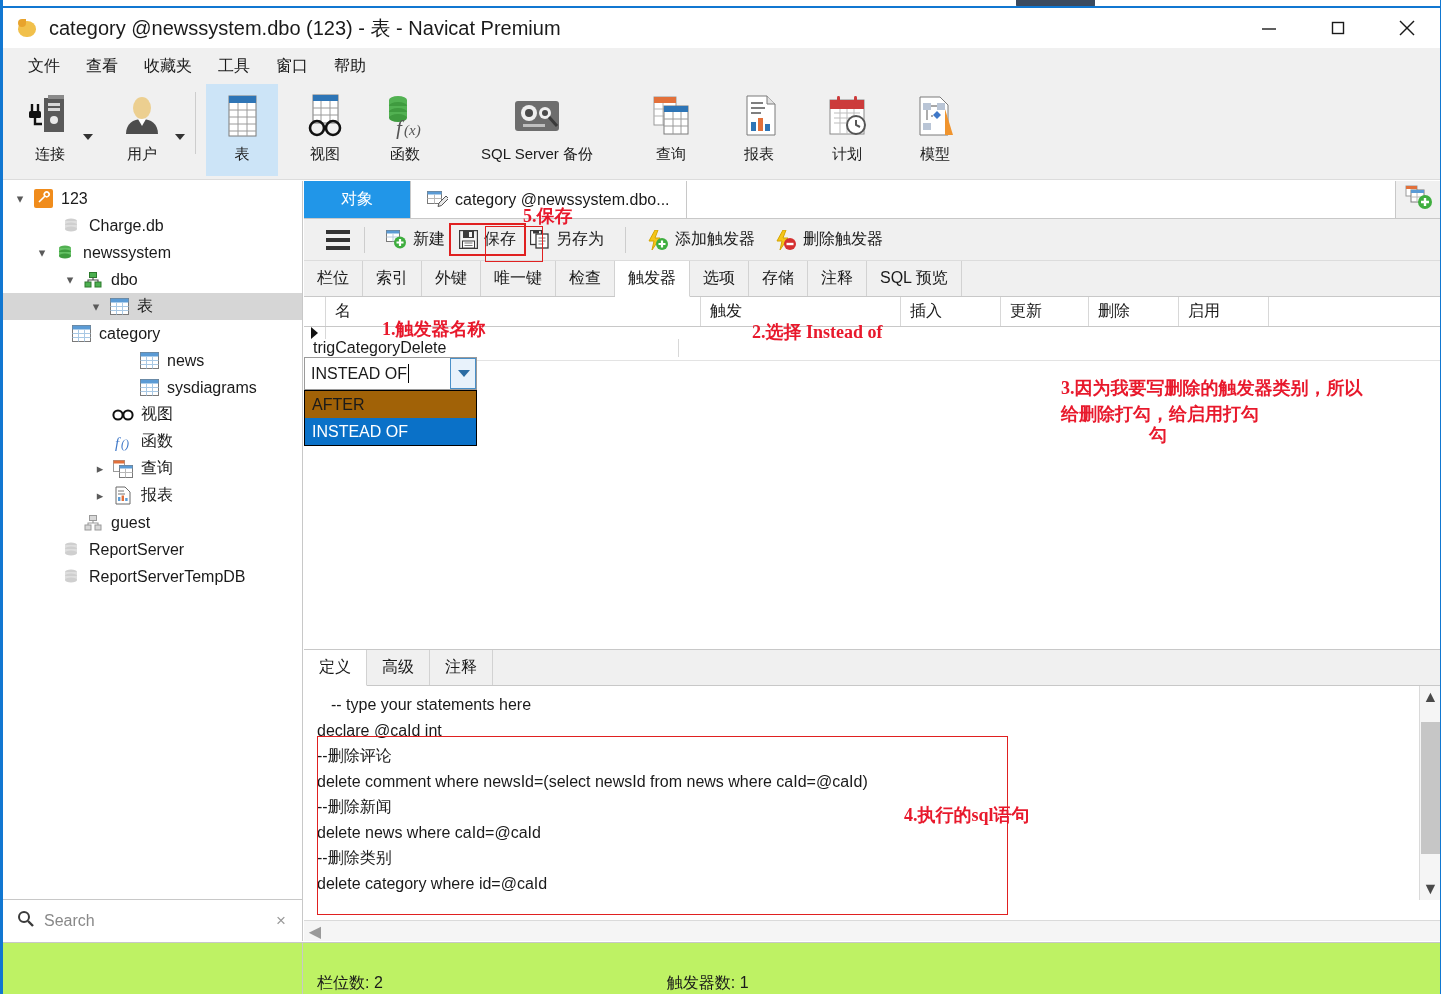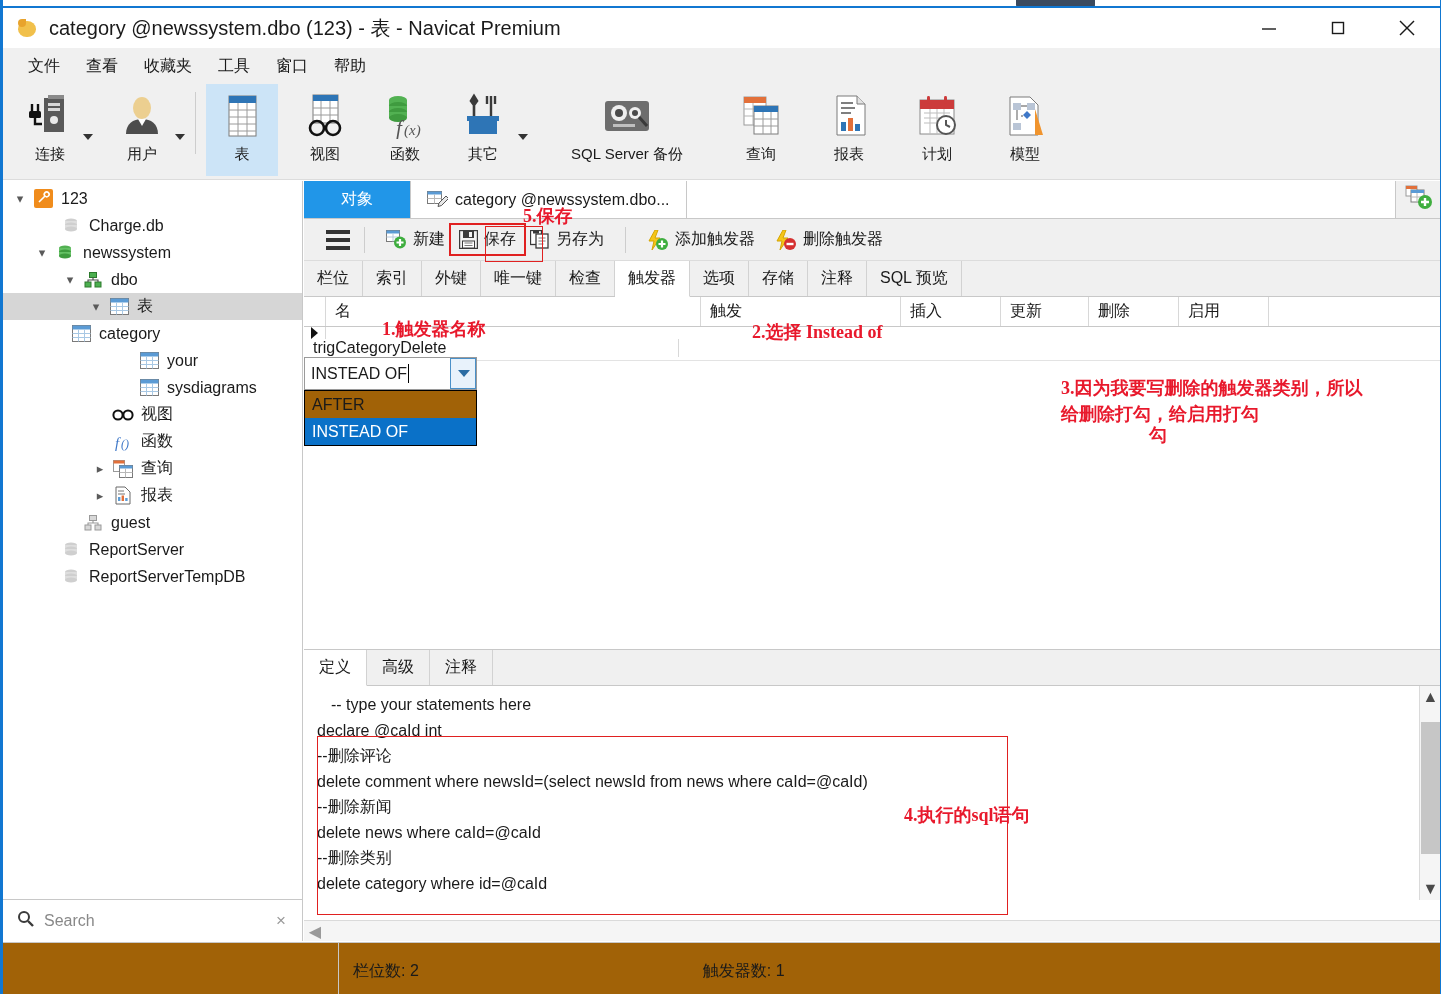--- a/index.html
+++ b/index.html
@@ -237,21 +237,21 @@
   .vsthumb { position:absolute; left: 1px; right: 1px; top: 36px; height: 132px; background:#c6c6c6; }
   .hscroll {
     position: absolute; left: 0; bottom: 0; width: 1137px; height: 21px;
     background: #f5f5f5; border-top: 1px solid #dadada; display:flex; align-items:center;
   }
   .hsarrow { width: 22px; display:flex; align-items:center; justify-content:center; color:#9a9a9a; }
 
   
   .statusbar {
     position: absolute; left: 0; bottom: 0; width: 1438px; height: 52px;
-    background: #a16207; border-top: 1px solid #c8c8c8; display: flex; align-items: center; padding-left: 36px;
+    background: #bef264; border-top: 1px solid #c8c8c8; display: flex; align-items: flex-end;
   }
   .sb-left { width: 300px; height: 52px; border-right: 1px solid #c8c8c8; }
   .sb-item { font-size: 16px; color: #1a1a1a; padding: 6px 0 0 14px; white-space: nowrap; }
 </style>
 </head>
 <body>
 
 <div id="app">
 
   <div class="top-sliver"></div>
@@ -364,34 +364,20 @@
           <ellipse cx="16" cy="19" rx="9" ry="4" fill="#3f9b3f"></ellipse>
           <rect x="7" y="19" width="18" height="6" fill="#52b152"></rect>
           <ellipse cx="16" cy="25" rx="9" ry="4" fill="#3f9b3f"></ellipse>
           <text x="14" y="42" font-family="Liberation Serif, serif" font-style="italic" font-size="21" fill="#555">f</text>
           <text x="22" y="42" font-family="Liberation Serif, serif" font-style="italic" font-size="15" fill="#555">(x)</text>
         </svg>
       </div>
       <div class="lbl">函数</div>
     </div>
 
-    <div class="dropwrap" style="margin-left:14px;">
-      <div class="rbtn" style="width:62px;">
-        <div class="ic">
-          <svg width="44" height="46" viewBox="0 0 44 46">
-            <path d="M13 3 l0 20 M13 3 l-3 5 l3 4 l3 -4 z" stroke="#3a3a3a" stroke-width="2.6" fill="#3a3a3a"></path>
-            <path d="M30 3 l0 8 M26 3 l0 8 M34 3 l0 8 M30 11 l0 12" stroke="#3a3a3a" stroke-width="2.4" fill="none"></path>
-            <rect x="6" y="23" width="32" height="5" fill="#2e75b6"></rect>
-            <rect x="8" y="28" width="28" height="13" fill="#2e75b6"></rect>
-          </svg>
-        </div>
-        <div class="lbl">其它</div>
-      </div>
-      <div class="caret-down"></div>
-    </div>
 
     <div class="rbtn" style="margin-left:22px;width:154px;">
       <div class="ic">
         <svg width="60" height="46" viewBox="0 0 60 46">
           <rect x="8" y="8" width="44" height="30" rx="3" fill="#6d6d6d"></rect>
           <circle cx="22" cy="20" r="8" fill="#efefef"></circle>
             <circle cx="22" cy="20" r="4" fill="#4a4a4a"></circle>
           <circle cx="38" cy="20" r="6" fill="#efefef"></circle>
             <circle cx="38" cy="20" r="3" fill="#4a4a4a"></circle>
           <line x1="42" y1="24" x2="50" y2="33" stroke="#3a3a3a" stroke-width="3"></line>
@@ -540,21 +526,21 @@
 
 
       <div class="tnode" style="padding-left:134px;">
         <div class="ic">
           <svg width="19" height="17" viewBox="0 0 19 17">
               <rect x="0.5" y="0.5" width="18" height="16" fill="#fff" stroke="#7a7a7a"></rect>
           <rect x="0.5" y="0.5" width="18" height="4" fill="#5b9bd5"></rect>
           <path d="M0.5 8.5h18M0.5 12.5h18M6.5 4.5v12M12.5 4.5v12" stroke="#a8c8e4"></path>
             </svg>
         </div>
-        <div class="tl">your</div>
+        <div class="tl">news</div>
       </div>
 
       <div class="tnode" style="padding-left:134px;">
         <div class="ic">
           <svg width="19" height="17" viewBox="0 0 19 17">
               <rect x="0.5" y="0.5" width="18" height="16" fill="#fff" stroke="#7a7a7a"></rect>
           <rect x="0.5" y="0.5" width="18" height="4" fill="#5b9bd5"></rect>
           <path d="M0.5 8.5h18M0.5 12.5h18M6.5 4.5v12M12.5 4.5v12" stroke="#a8c8e4"></path>
             </svg>
         </div>

